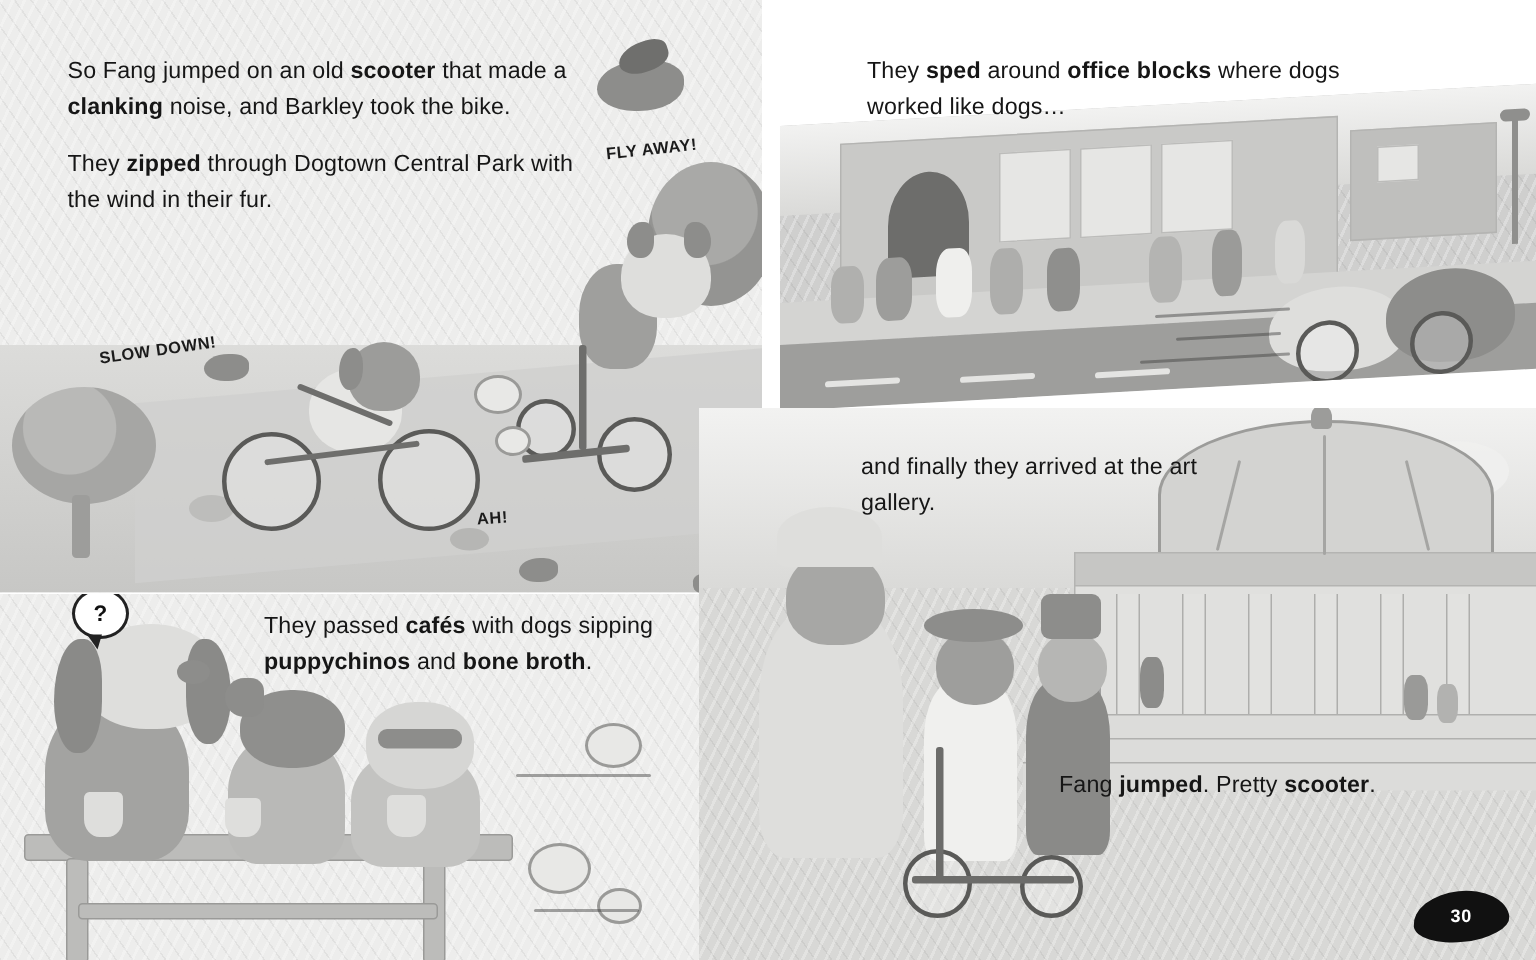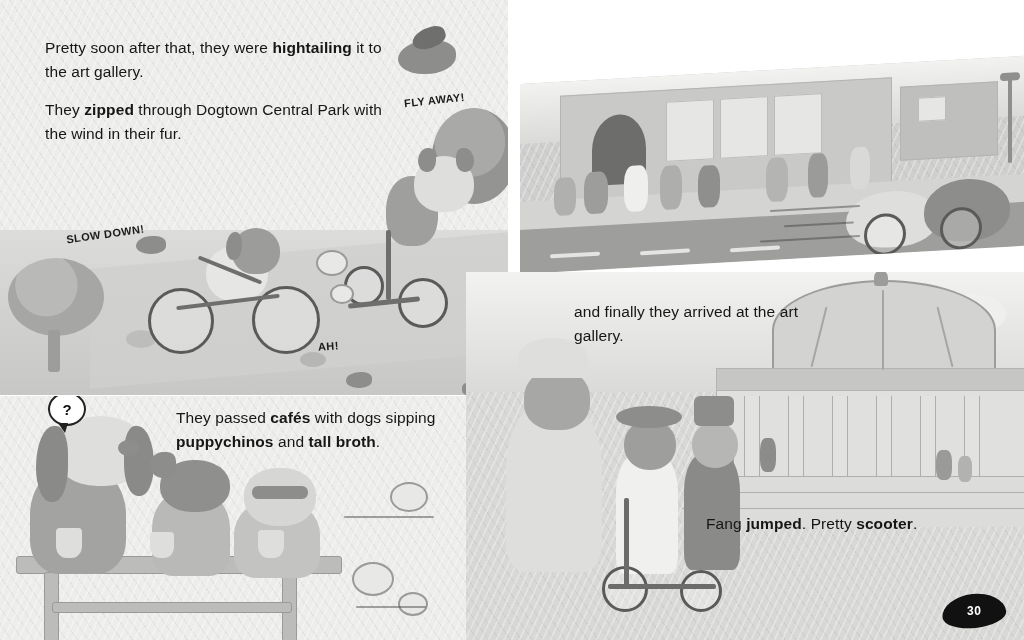--- a/index.html
+++ b/index.html
@@ -243,21 +243,21 @@
       <span>SLOW DOWN!</span>
     </div>
     <div class="shout" style="left:404px; top:94px; transform:rotate(-6deg);">
       <span>FLY AWAY!</span>
     </div>
     <div class="shout" style="left:318px; top:340px; transform:rotate(-4deg);">
       <span>AH!</span>
     </div>
 
     <div class="textblock" style="left:45px; top:36px; width:345px;">
-        <p><span>Pretty soon after that, they were </span><b>hightailing</b><span> it to the art gallery.</span></p>
+        <p><span>So Fang jumped on an old </span><b>scooter</b><span> that made a </span><b>clanking</b><span> noise, and Barkley took the bike.</span></p>
         <p><span>They </span><b>zipped</b><span> through Dogtown Central Park with the wind in their fur.</span></p>
       </div>
   </div>
 
   <div class="panel grey-b" style="left:520px; top:84px; width:504px; height:190px; transform:skewY(-3.2deg); transform-origin:left top;">
     <div class="texture"></div>
 
     <div class="sky" style="left:0;top:0;width:504px;height:60px;"></div>
 
     <div class="bldg" style="left:40px;top:14px;width:330px;height:104px;"></div>
@@ -288,20 +288,23 @@
 
     <div class="blob blob-lt" style="left:326px;top:128px;width:92px;height:56px;border-radius:50% 50% 45% 45%;"></div>
     <div class="blob" style="left:404px;top:120px;width:86px;height:62px;background:#8d8d8b;border-radius:50% 50% 45% 45%;"></div>
     <div class="wheel" style="left:344px;top:150px;width:36px;height:36px;"></div>
     <div class="wheel" style="left:420px;top:148px;width:36px;height:36px;"></div>
     <div class="speedline" style="left:250px;top:140px;width:90px;"></div>
     <div class="speedline" style="left:264px;top:156px;width:70px;"></div>
     <div class="speedline" style="left:240px;top:170px;width:100px;"></div>
   </div>
 
+  <div class="textblock" style="left:578px; top:36px; width:360px;">
+      <p><span>They </span><b>sped</b><span> around </span><b>office blocks</b><span> where dogs worked like dogs…</span></p>
+    </div>
 
   <div class="panel grey-a" style="left:466px; top:272px; width:558px; height:368px;">
     <div class="texture"></div>
 
     <div class="sky" style="left:0;top:0;width:558px;height:120px;"></div>
     <div class="cloud" style="left:470px;top:22px;width:70px;height:40px;"></div>
     <div class="cloud" style="left:430px;top:44px;width:50px;height:30px;"></div>
     <div class="cloud" style="left:500px;top:112px;width:56px;height:34px;"></div>
 
     <div class="dome" style="left:306px;top:8px;width:220px;height:96px;"></div>
@@ -385,21 +388,21 @@
       <span>?</span>
     </div>
 
     <div class="dust" style="left:390px;top:86px;width:34px;height:26px;"></div>
     <div class="dust" style="left:352px;top:166px;width:38px;height:30px;"></div>
     <div class="dust" style="left:398px;top:196px;width:26px;height:20px;"></div>
     <div class="speedline" style="left:344px;top:120px;width:90px;"></div>
     <div class="speedline" style="left:356px;top:210px;width:70px;"></div>
 
     <div class="textblock" style="left:176px; top:10px; width:270px;">
-        <p><span>They passed </span><b>cafés</b><span> with dogs sipping </span><b>puppychinos</b><span> and </span><b>tall broth</b><span>.</span></p>
+        <p><span>They passed </span><b>cafés</b><span> with dogs sipping </span><b>puppychinos</b><span> and </span><b>bone broth</b><span>.</span></p>
       </div>
   </div>
 
   <div class="pagebadge">
     <span>30</span>
   </div>
 
 </div>
 
 </body></html>

